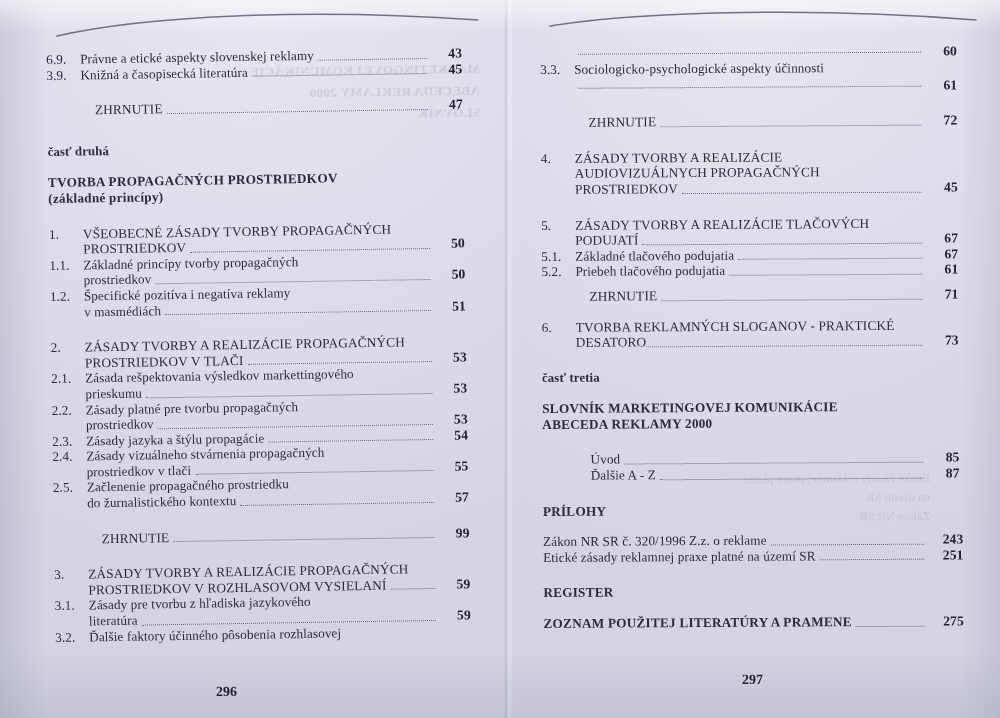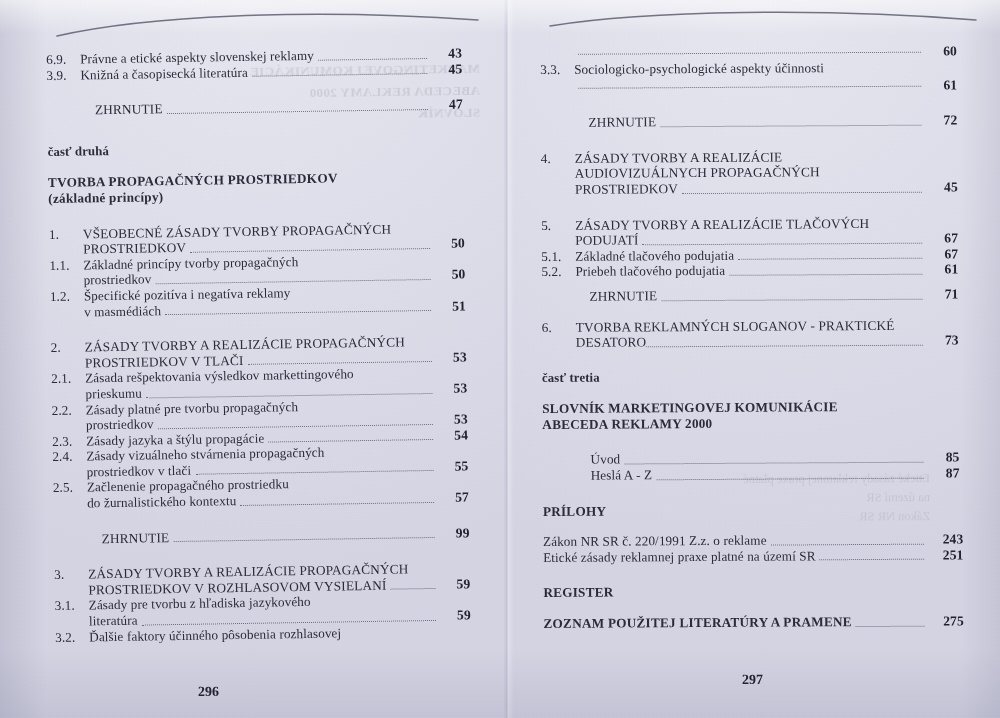--- a/index.html
+++ b/index.html
@@ -100,21 +100,21 @@
   .sp5{height:26px;}
 
   
   #col-right .pg{width:36px;}
 
   
   .folio{
     position:absolute;font-weight:700;font-size:14px;color:#21212e;
     font-family:"Liberation Serif", serif;
   }
-  #folio-left{left:198px;top:684px;transform:rotate(-0.6deg);}
+  #folio-left{left:216px;top:684px;transform:rotate(-0.6deg);}
   #folio-right{left:742px;top:672px;transform:rotate(-0.4deg);}
 
   
   #showthrough{
     position:absolute;left:150px;top:60px;width:330px;
     transform:scaleX(-1) rotate(0.8deg);
     opacity:.115;
     color:#2b2b3d;
     font-family:"Liberation Serif", serif;
     font-weight:700;
@@ -543,35 +543,35 @@
       <span class="num"></span>
       <span class="body" style="padding-left:14px">
           <span class="title">Úvod</span>
           <span class="leader"></span>
         </span>
       <span class="pg">85</span>
     </div>
     <div class="row indent-zh">
       <span class="num"></span>
       <span class="body" style="padding-left:14px">
-          <span class="title">Heslá A - Z</span>
+          <span class="title">Ďalšie A - Z</span>
           <span class="leader"></span>
         </span>
       <span class="pg">87</span>
     </div>
 
     <div class="sp4"></div>
 
     <div class="secthead">PRÍLOHY</div>
 
     <div class="sp3"></div>
 
     <div class="row">
       <span class="body">
-          <span class="title">Zákon NR SR č. 220/1991 Z.z. o reklame</span>
+          <span class="title">Zákon NR SR č. 320/1996 Z.z. o reklame</span>
           <span class="leader"></span>
         </span>
       <span class="pg">243</span>
     </div>
     <div class="row">
       <span class="body">
           <span class="title">Etické zásady reklamnej praxe platné na území SR</span>
           <span class="leader"></span>
         </span>
       <span class="pg">251</span>

